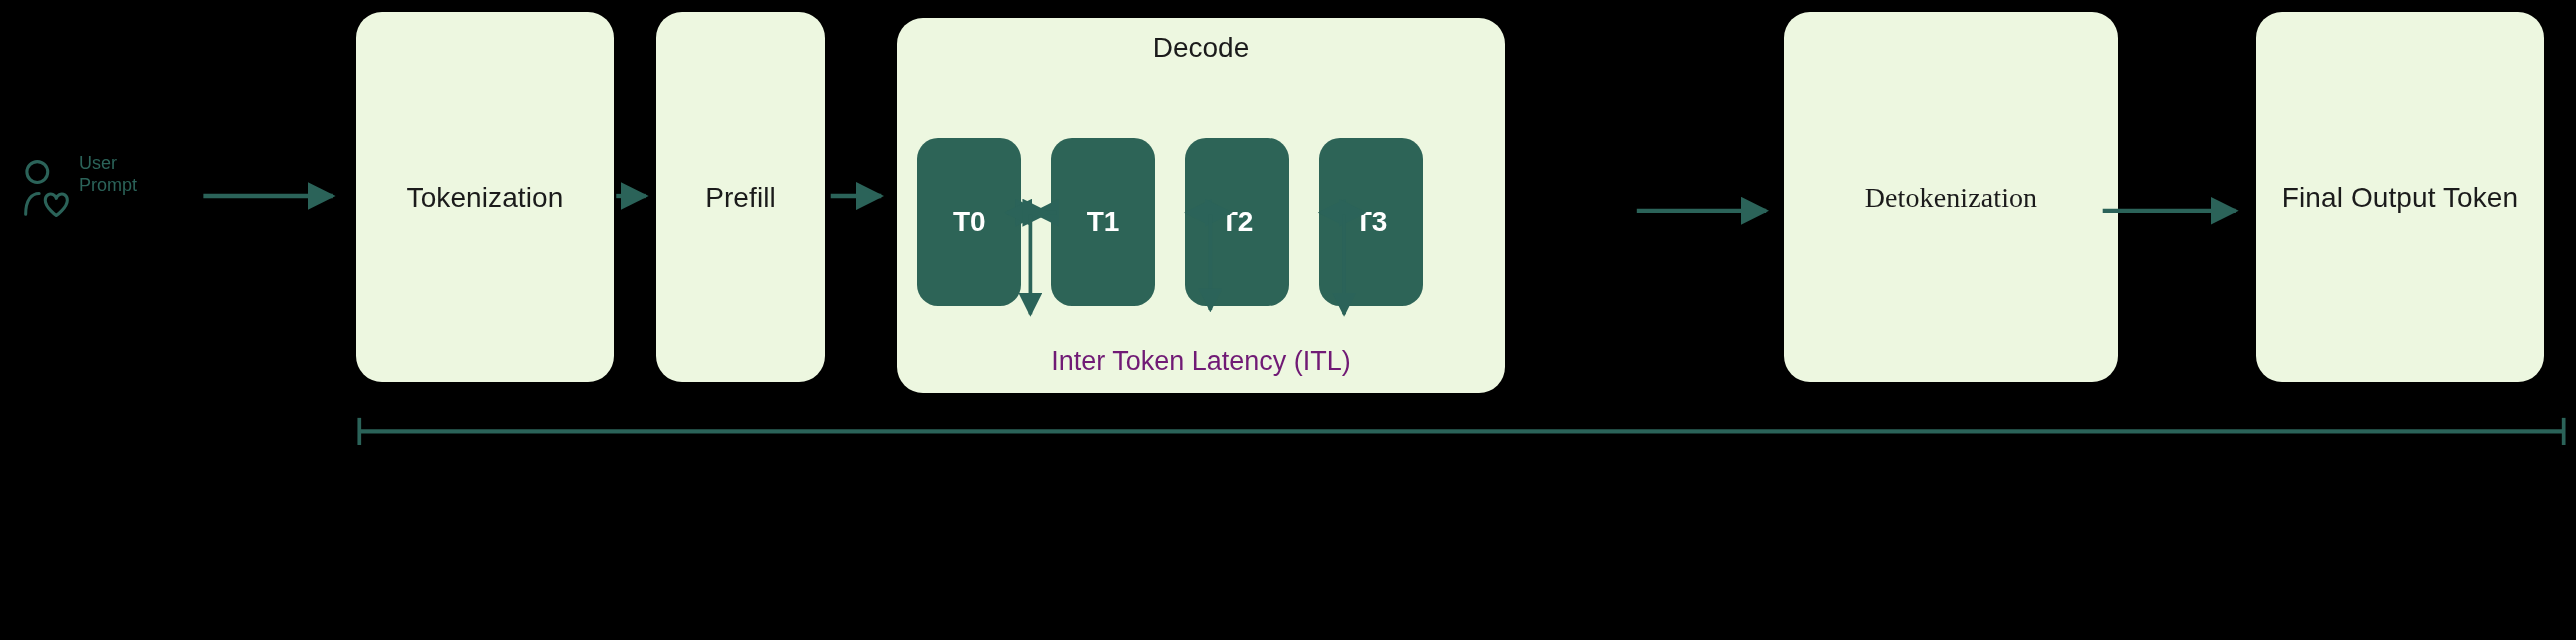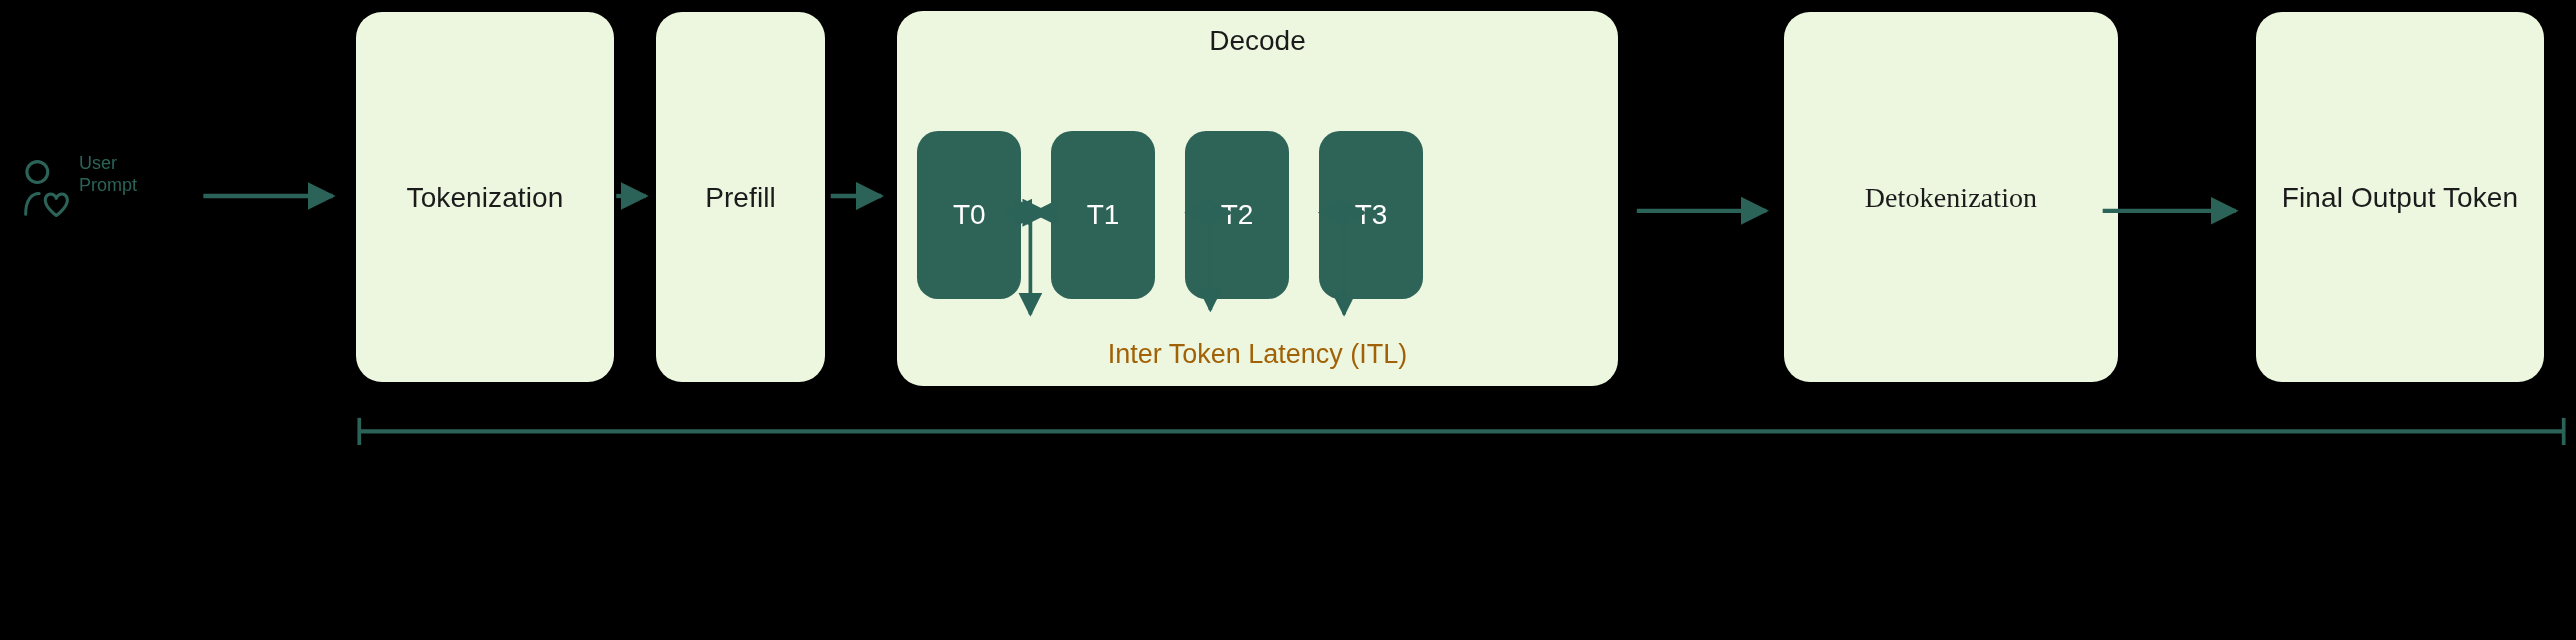--- a/index.html
+++ b/index.html
@@ -51,35 +51,36 @@
     top: 13.6px;
     text-align: center;
     color: #1b1b1b;
     font-size: 28px;
   }
   #itl-label {
     position: absolute;
     left: 0; right: 0;
     bottom: 16px;
     text-align: center;
-    color: #a16207;
+    color: #701a75;
     font-size: 27px;
   }
 
   
   .token-chip {
     position: absolute;
     background: #2d6457;
     border-radius: 21px;
     display: flex;
     align-items: center;
     justify-content: center;
     color: #ffffff;
     font-size: 28px;
     box-sizing: border-box;
+    font-weight: bold;
   }
 
   
   #user-prompt-group {
     position: absolute;
     left: 22px;
     top: 153px;
     width: 259px;
     height: 80px;
   }
@@ -148,21 +149,21 @@
   </div>
 
   <div class="stage-box" id="box-prefill" style="left:656px; top:12.3px; width:169px; height:370px;">
     <span class="lbl">Prefill</span>
   </div>
 
   <div class="stage-box" id="box-tokenization" style="left:356px; top:12.3px; width:258px; height:370px;">
     <span class="lbl">Tokenization</span>
   </div>
 
-  <div id="decode-box" style="left:897px; top:11px; width:721px; height:375px;">
+  <div id="decode-box" style="left:897px; top:18px; width:608px; height:375px;">
 
     <div id="decode-title">Decode</div>
 
     <div class="token-chip" style="left:20.3px; top:120px; width:104px; height:168px;">
       <span>T0</span>
     </div>
 
     <div class="token-chip" style="left:154px; top:120px; width:104px; height:168px;align-items:center;">
       <span>T1</span>
     </div>

